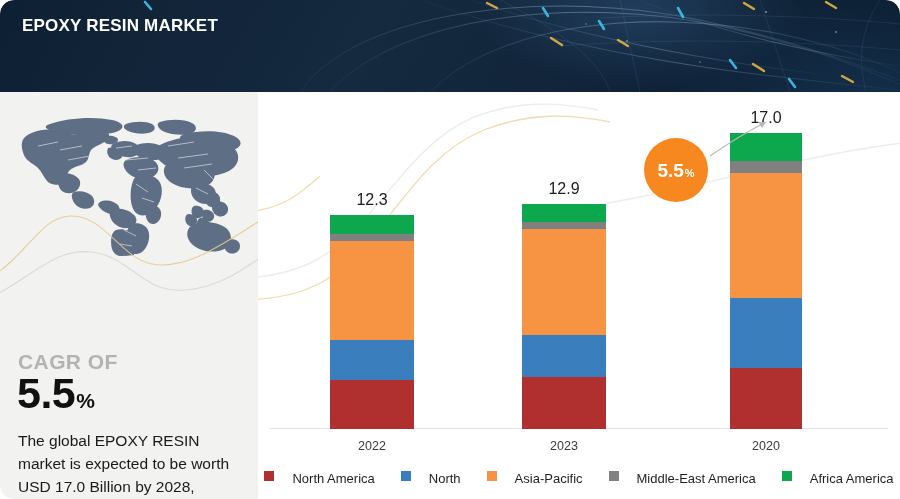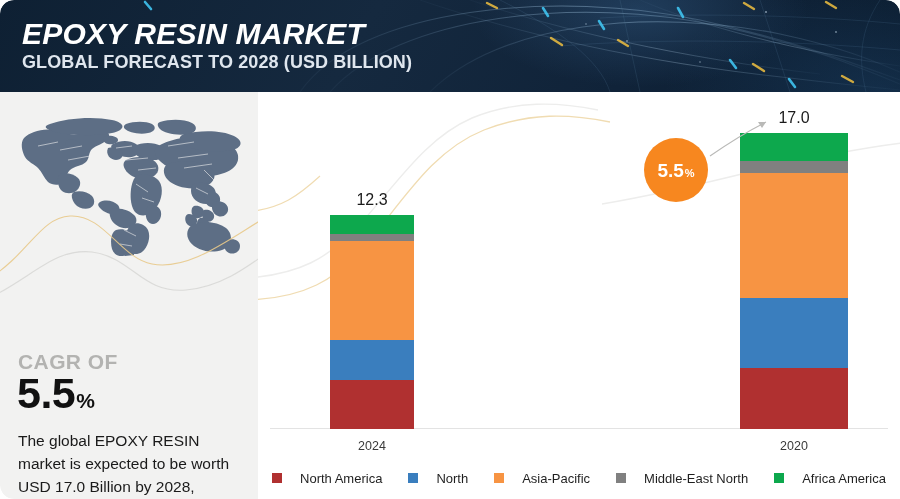--- a/index.html
+++ b/index.html
@@ -23,22 +23,22 @@
     background:
       radial-gradient(ellipse 240px 110px at 640px 10px, rgba(70,120,170,0.30), rgba(0,0,0,0) 70%),
       radial-gradient(ellipse 300px 150px at 880px 90px, rgba(40,90,140,0.28), rgba(0,0,0,0) 72%),
       linear-gradient(120deg, #0e2033 0%, #15293f 40%, #102339 70%, #0b1c2e 100%);
     border-radius: 14px 14px 0 0;
     overflow: hidden;
   }
   #header-art { position: absolute; left: 0; top: 0; width: 900px; height: 92px; }
   #header-text { position: absolute; left: 22px; top: 17px; z-index: 3; }
   #title {
-    color: #ffffff; font-size: 30px; font-weight: bold;
-    letter-spacing: 0.2px; line-height: 1.1; font-style: italic;
+    color: #ffffff; font-size: 17px; font-weight: bold;
+    letter-spacing: 0.2px; line-height: 1.1;
   }
   #subtitle {
     color: #dfe6ee; font-size: 18px; font-weight: bold;
     letter-spacing: 0.1px; margin-top: 3px; line-height: 1.1;
   }
 
   
   #sidebar {
     position: absolute; left: 0; top: 92px;
     width: 258px; height: 407px;
@@ -103,21 +103,21 @@
   #bubble-pct { font-size: 11px; font-weight: bold; margin-left: 1px; }
   #bubble-connector { position: absolute; left: 0; top: 0; width: 642px; height: 407px; }
 
   
   #legend {
     position: absolute; left: 258px; bottom: 8px;
     width: 642px; height: 26px;
     display: flex; align-items: center; justify-content: center;
     gap: 26px;
   }
-  .legend-item { display: flex; align-items: center; gap: 13px; }
+  .legend-item { display: flex; align-items: flex-start; gap: 13px; }
   .legend-swatch { width: 10px; height: 10px; margin-right: 5px; }
   .legend-label { font-size: 13px; color: #1f1f1f; }
 </style>
 </head>
 <body>
 
 <div id="card">
 
   <div id="header">
     <svg id="header-art" viewBox="0 0 900 92" preserveAspectRatio="none">
@@ -171,21 +171,20 @@
       <g fill="#cfe6f5" fill-opacity="0.55">
         <circle cx="766" cy="12" r="1.1"></circle>
           <circle cx="627" cy="41" r="0.9"></circle>
         <circle cx="836" cy="32" r="0.9"></circle>
           <circle cx="700" cy="62" r="0.8"></circle>
         <circle cx="586" cy="24" r="0.8"></circle>
       </g>
     </svg>
     <div id="header-text">
       <div id="title">EPOXY RESIN MARKET</div>
-      <div id="subtitle">GLOBAL FORECAST TO 2028 (USD BILLION)</div>
     </div>
   </div>
 
   <div id="sidebar">
 
     <div id="map-wrap">
       <svg viewBox="0 0 244 150" width="244" height="150">
         <g fill="#5d6e85">
           <path d="M16,32 C22,26 34,22 46,24 C56,25 62,30 70,28 C78,26 86,22 95,24 C100,25 103,29 100,33 C96,38 88,39 84,43 C80,47 82,52 78,56 C74,60 66,60 62,64 C58,68 58,74 54,77 C50,80 44,79 40,76 C36,72 34,66 30,62 C26,58 20,56 17,51 C14,45 12,37 16,32 Z"></path>
           <path d="M52,68 C58,66 66,68 70,72 C74,76 72,82 68,85 C64,88 58,88 54,85 C50,82 48,72 52,68 Z"></path>
@@ -258,23 +257,34 @@
     <div id="plot">
         <div class="bar-group" style="left: 72px; width: 84px;">
           <div class="bar" style="height: 214.165px;">
             <div class="seg" style="background: rgb(176, 48, 48); height: 22.7642%;"></div>
             <div class="seg" style="background: rgb(58, 126, 190); height: 18.6992%;"></div>
             <div class="seg" style="background: rgb(247, 148, 67); height: 46.3415%;"></div>
             <div class="seg" style="background: rgb(128, 128, 128); height: 3.25203%;"></div>
             <div class="seg" style="background: rgb(13, 168, 77); height: 8.94309%;"></div>
           </div>
           <div class="bar-total" style="bottom: 220.165px;">12.3</div>
-          <div class="bar-cat" style="bottom: -24px;">2024</div>
+          <div class="bar-cat" style="bottom: -24px;">2022</div>
         </div>
-        <div class="bar-group" style="left: 482px; width: 108px;">
+        <div class="bar-group" style="left: 264px; width: 84px;">
+          <div class="bar" style="height: 224.612px;">
+            <div class="seg" style="background: rgb(176, 48, 48); height: 23.2558%;"></div>
+            <div class="seg" style="background: rgb(58, 126, 190); height: 18.6047%;"></div>
+            <div class="seg" style="background: rgb(247, 148, 67); height: 47.2868%;"></div>
+            <div class="seg" style="background: rgb(128, 128, 128); height: 3.10078%;"></div>
+            <div class="seg" style="background: rgb(13, 168, 77); height: 7.75194%;"></div>
+          </div>
+          <div class="bar-total" style="bottom: 230.612px;">12.9</div>
+          <div class="bar-cat" style="bottom: -24px;">2023</div>
+        </div>
+        <div class="bar-group" style="left: 472px; width: 72px;">
           <div class="bar" style="height: 296px;">
             <div class="seg" style="background: rgb(176, 48, 48); height: 20.5882%;"></div>
             <div class="seg" style="background: rgb(58, 126, 190); height: 23.5294%;"></div>
             <div class="seg" style="background: rgb(247, 148, 67); height: 42.3529%;"></div>
             <div class="seg" style="background: rgb(128, 128, 128); height: 4.11765%;"></div>
             <div class="seg" style="background: rgb(13, 168, 77); height: 9.41176%;"></div>
           </div>
           <div class="bar-total" style="bottom: 302px;">17.0</div>
           <div class="bar-cat" style="bottom: -24px;">2020</div>
         </div>
@@ -301,21 +311,21 @@
       <div class="legend-item">
         <span class="legend-swatch" style="background: rgb(58, 126, 190);"></span>
         <span class="legend-label">North</span>
       </div>
       <div class="legend-item">
         <span class="legend-swatch" style="background: rgb(247, 148, 67);"></span>
         <span class="legend-label">Asia-Pacific</span>
       </div>
       <div class="legend-item">
         <span class="legend-swatch" style="background: rgb(128, 128, 128);"></span>
-        <span class="legend-label">Middle-East North</span>
+        <span class="legend-label">Middle-East America</span>
       </div>
       <div class="legend-item">
         <span class="legend-swatch" style="background: rgb(13, 168, 77);"></span>
         <span class="legend-label">Africa America</span>
       </div>
     </div>
 
 </div>
 
 </body></html>

